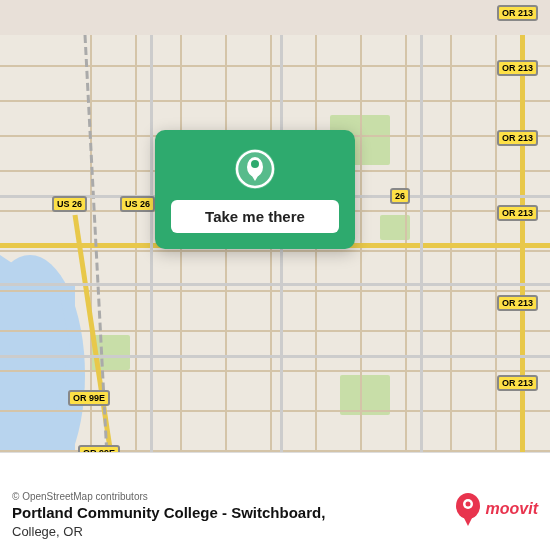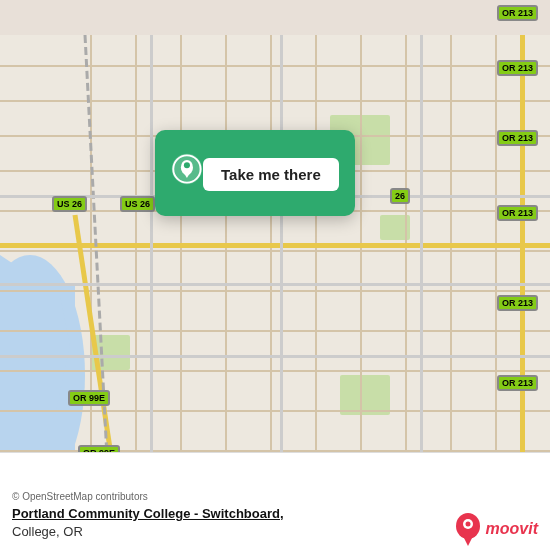--- a/index.html
+++ b/index.html
@@ -32,35 +32,34 @@
     }
 
     #attribution {
       font-size: 10px;
       color: #666;
       margin-bottom: 2px;
       margin-top: 32px;
     }
 
     #location-name {
-      font-size: 13px;
+      font-size: 15px;
       font-weight: bold;
       color: #111;
-      text-decoration: underline;
     }
 
     #location-city {
       font-size: 13px;
       color: #333;
     }
 
     
     #moovit-logo {
       position: absolute;
-      bottom: 4px;
+      bottom: 24px;
       right: 12px;
       display: flex;
       align-items: center;
       gap: 4px;
     }
 
     #moovit-text {
       font-size: 16px;
       font-weight: bold;
       color: #e8344e;
@@ -69,21 +68,21 @@
 
     
     #action-card {
       position: absolute;
       top: 130px;
       left: 155px;
       width: 200px;
       background: #2eaa6e;
       border-radius: 10px;
       display: flex;
-      flex-direction: row;
+      flex-direction: column;
       align-items: center;
       padding: 18px 16px 16px 16px;
       box-shadow: 0 4px 16px rgba(0,0,0,0.25);
     }
 
     #pin-icon {
       width: 42px;
       height: 42px;
       margin-bottom: 10px;
     }
@@ -97,21 +96,21 @@
       font-weight: bold;
       color: #222;
       cursor: pointer;
       width: 100%;
       text-align: center;
     }
 
     
     .road-badge {
       position: absolute;
-      background: #84cc16;
+      background: #fde047;
       border: 2px solid #888;
       border-radius: 3px;
       font-size: 9px;
       font-weight: bold;
       color: #000;
       padding: 1px 3px;
       white-space: nowrap;
     }
   </style>
 </head>

